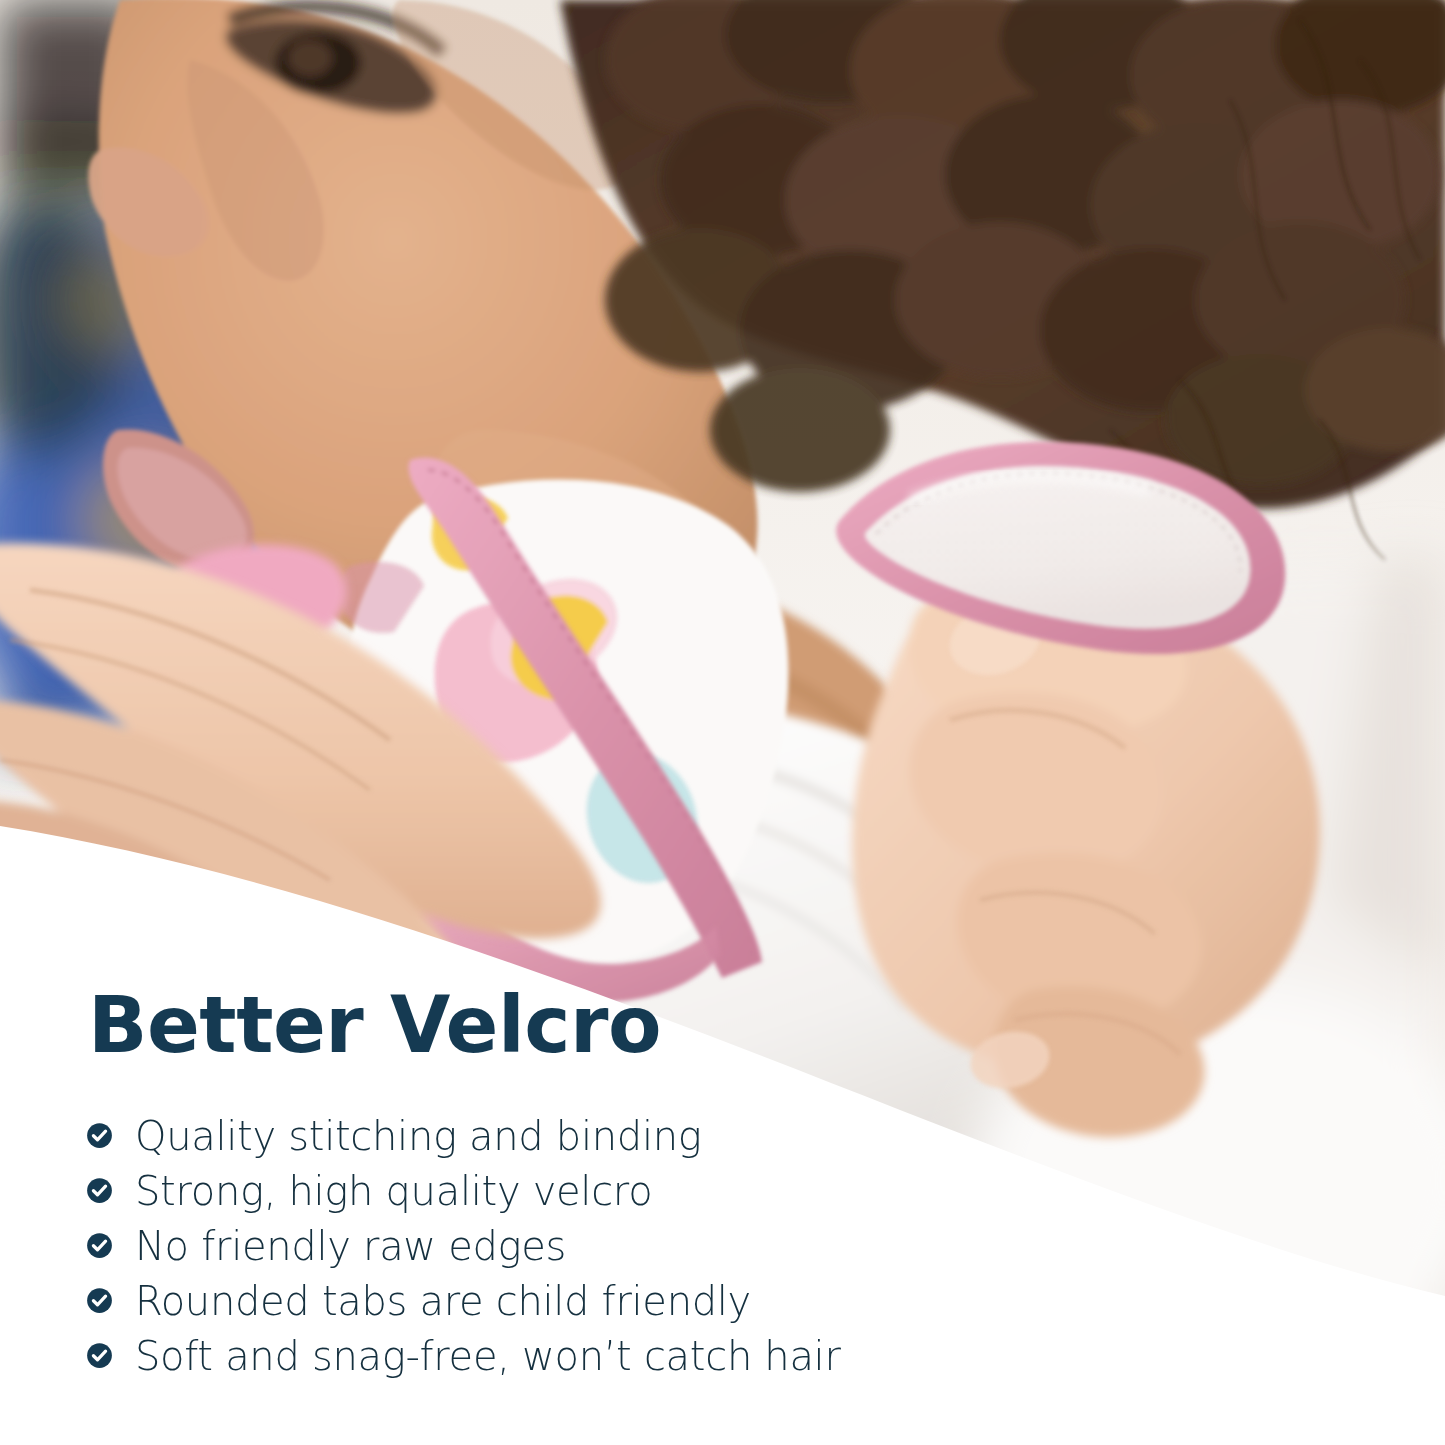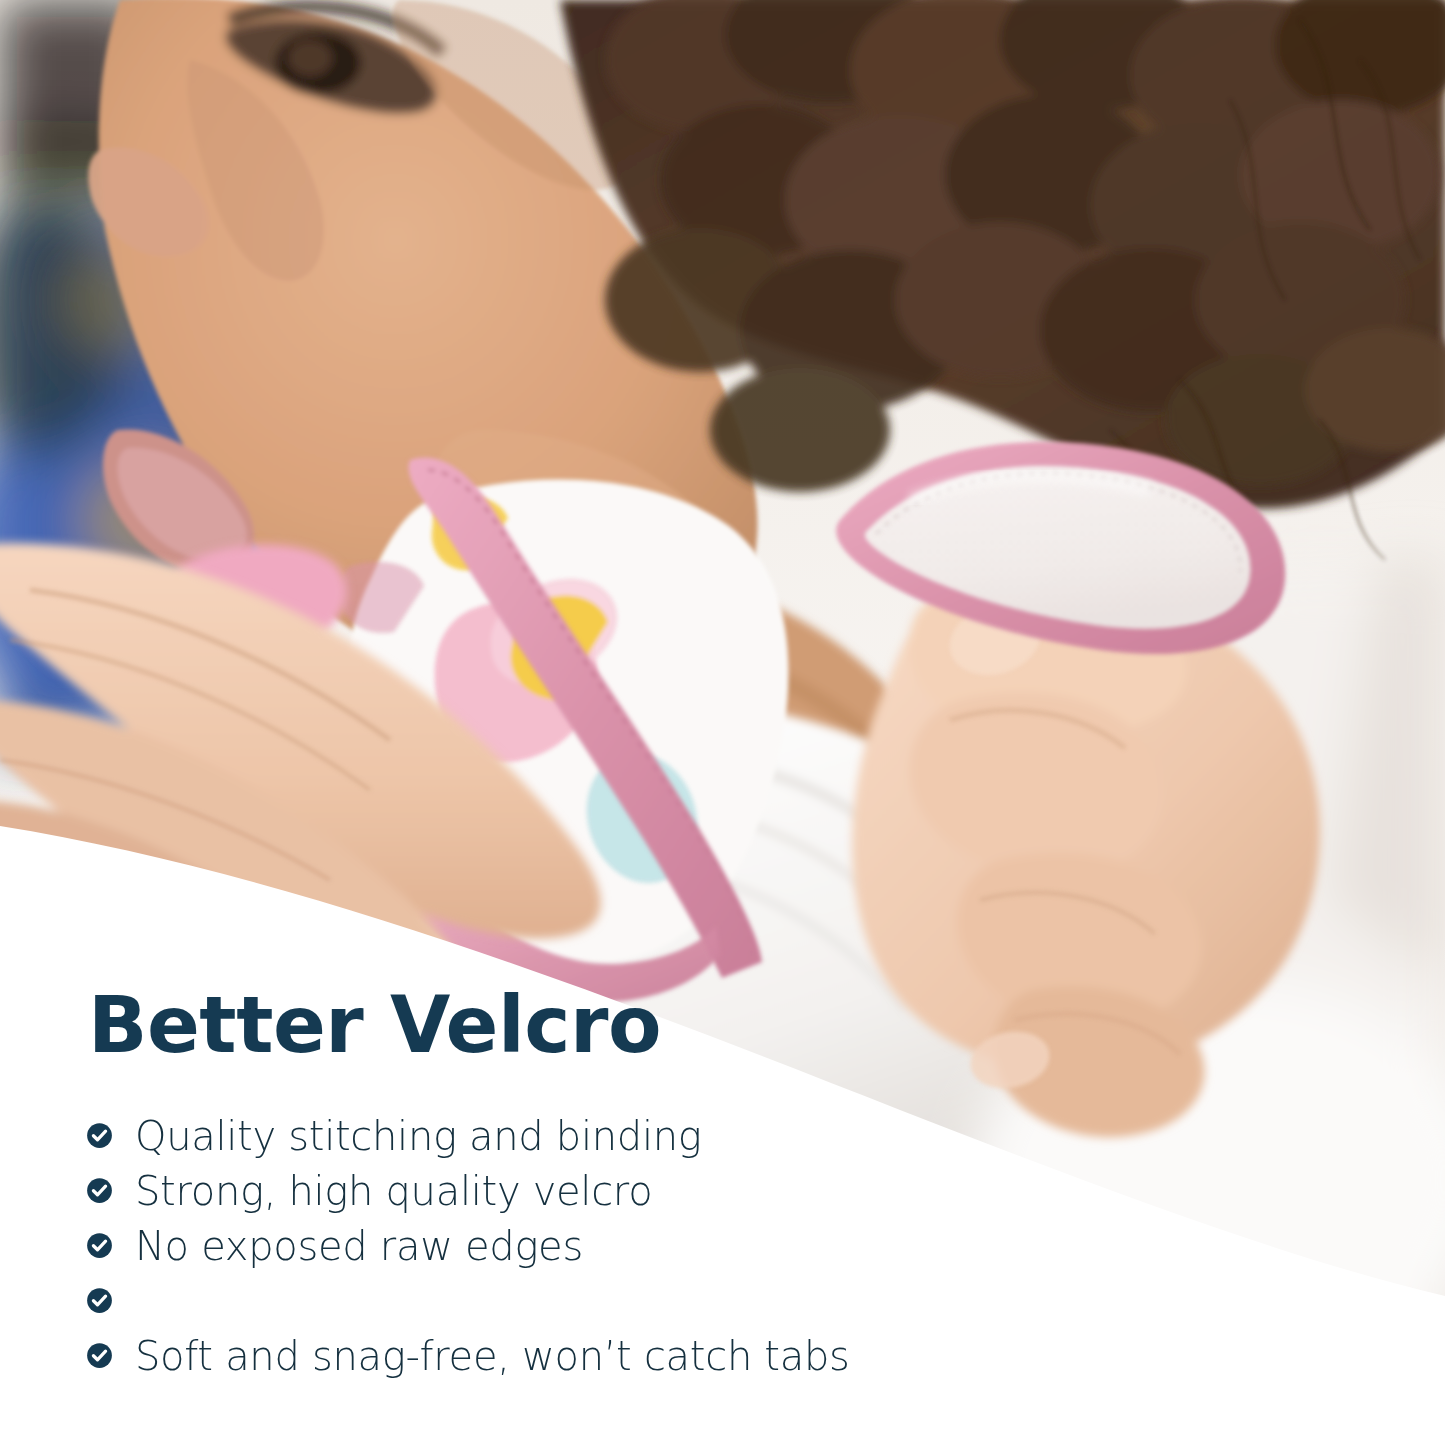--- a/index.html
+++ b/index.html
@@ -390,34 +390,35 @@
           <path d="M6.6 12.2 L10.2 15.8 L17.4 8.2" stroke="#ffffff" stroke-width="2.9" fill="none" stroke-linecap="round" stroke-linejoin="round"></path>
         </svg>
         <span class="bullet-text">Strong, high quality velcro</span>
       </li>
 
       <li class="bullet">
         <svg class="check-icon" viewBox="0 0 24 24" xmlns="http://www.w3.org/2000/svg">
           <circle cx="12" cy="12" r="11" fill="#153a52"></circle>
           <path d="M6.6 12.2 L10.2 15.8 L17.4 8.2" stroke="#ffffff" stroke-width="2.9" fill="none" stroke-linecap="round" stroke-linejoin="round"></path>
         </svg>
-        <span class="bullet-text">No exposed raw edges</span>
+        <span class="bullet-text">No friendly raw edges</span>
       </li>
 
       <li class="bullet">
         <svg class="check-icon" viewBox="0 0 24 24" xmlns="http://www.w3.org/2000/svg">
           <circle cx="12" cy="12" r="11" fill="#153a52"></circle>
           <path d="M6.6 12.2 L10.2 15.8 L17.4 8.2" stroke="#ffffff" stroke-width="2.9" fill="none" stroke-linecap="round" stroke-linejoin="round"></path>
         </svg>
+        <span class="bullet-text">Rounded tabs are child friendly</span>
       </li>
 
       <li class="bullet">
         <svg class="check-icon" viewBox="0 0 24 24" xmlns="http://www.w3.org/2000/svg">
           <circle cx="12" cy="12" r="11" fill="#153a52"></circle>
           <path d="M6.6 12.2 L10.2 15.8 L17.4 8.2" stroke="#ffffff" stroke-width="2.9" fill="none" stroke-linecap="round" stroke-linejoin="round"></path>
         </svg>
-        <span class="bullet-text">Soft and snag-free, won’t catch tabs</span>
+        <span class="bullet-text">Soft and snag-free, won’t catch hair</span>
       </li>
 
     </ul>
   </div>
 
 </div>
 
 </body></html>

